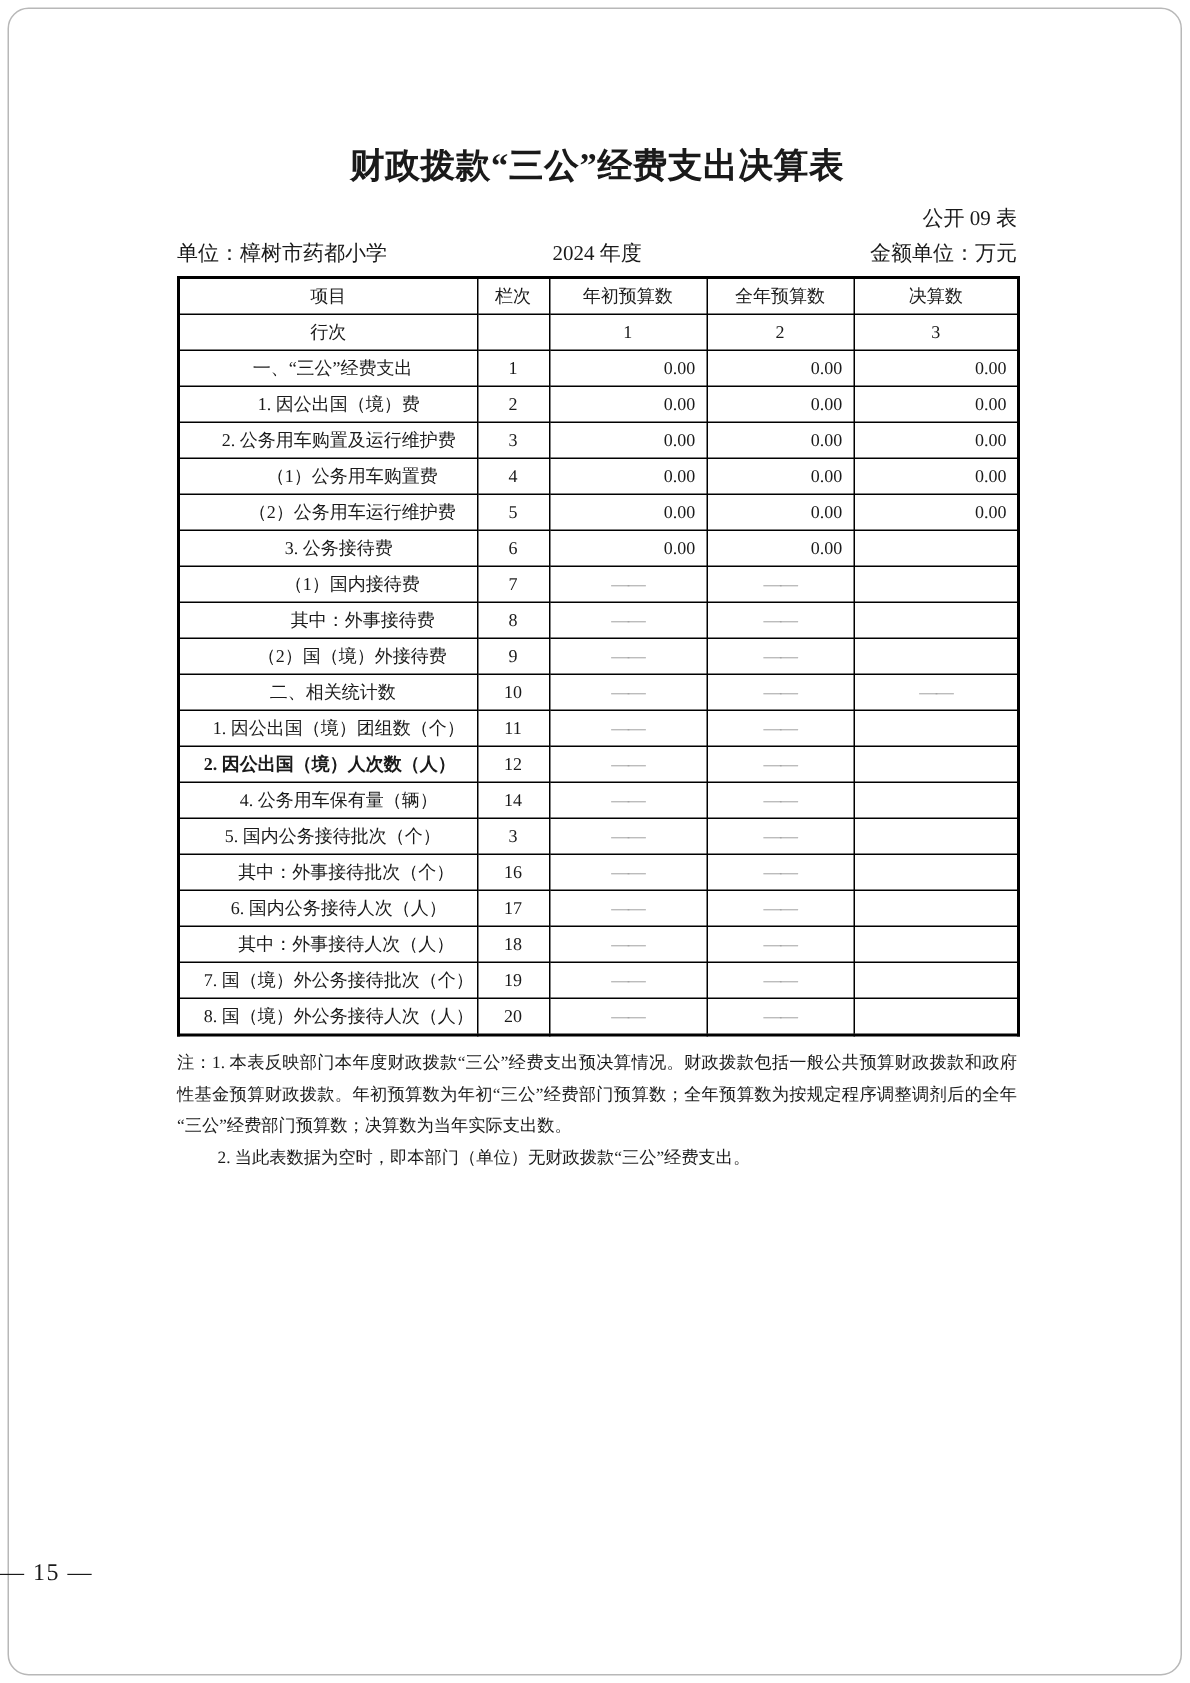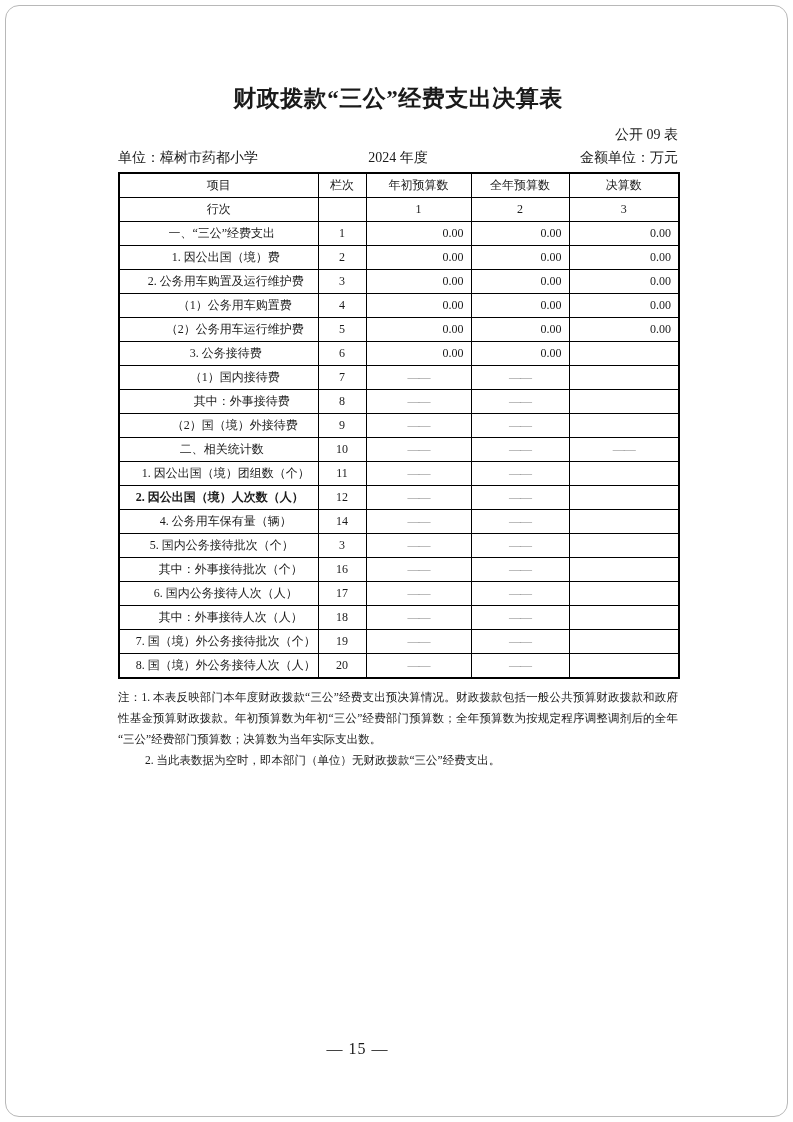--- a/index.html
+++ b/index.html
@@ -5,21 +5,21 @@
   html, body { margin:0; padding:0; }
   body {
     width:793px; height:1122px; background:#ffffff; position:relative;
     font-family:"Liberation Serif","DejaVu Serif",serif; color:#1a1a1a;
     overflow:hidden;
   }
   .page-border {
     position:absolute; top:5px; left:5px; right:5px; bottom:5px;
     border:1.5px solid #b8b8b8; border-radius:14px; pointer-events:none;
   }
-  .content { position:absolute; left:118px; top:82px; width:560px; }
+  .content { position:absolute; left:118px; top:94px; width:560px; }
   .doc-title {
     font-size:23px; font-weight:bold; text-align:center;
     margin:0; line-height:34px; letter-spacing:0.5px;
   }
   .form-tag { text-align:right; font-size:14px; margin-top:10px; line-height:18px; }
   .meta-row { display:flex; font-size:14px; margin-top:3px; line-height:22px; }
   .meta-row .m-left  { flex:1; text-align:left; }
   .meta-row .m-center{ flex:1; text-align:center; }
   .meta-row .m-right { flex:1; text-align:right; }
   table.fin-table {
@@ -32,21 +32,21 @@
   }
   .fin-table tr.hdr td { border-bottom-width:1.5px; }
   .c-center { text-align:center; }
   .c-item   { text-align:center; }
   .c-num    { text-align:right; padding-right:7px !important; }
   .c-dash   { text-align:center; color:#9a9a9a; letter-spacing:-1px; }
   .notes { font-size:11.5px; line-height:21px; margin-top:8px; text-align:justify; }
   .note-2 { padding-left:27px; text-align:left; }
   .page-footer {
     position:absolute; top:1040px; left:0; width:715px;
-    text-align:center; font-size:16px; letter-spacing:1px;
+    text-align:left; font-size:16px; letter-spacing:1px;
   }
 </style>
 </head>
 <body>
 
 <div class="page-border"></div>
 
 <div class="content">
 
   <h1 class="doc-title">财政拨款“三公”经费支出决算表</h1>

